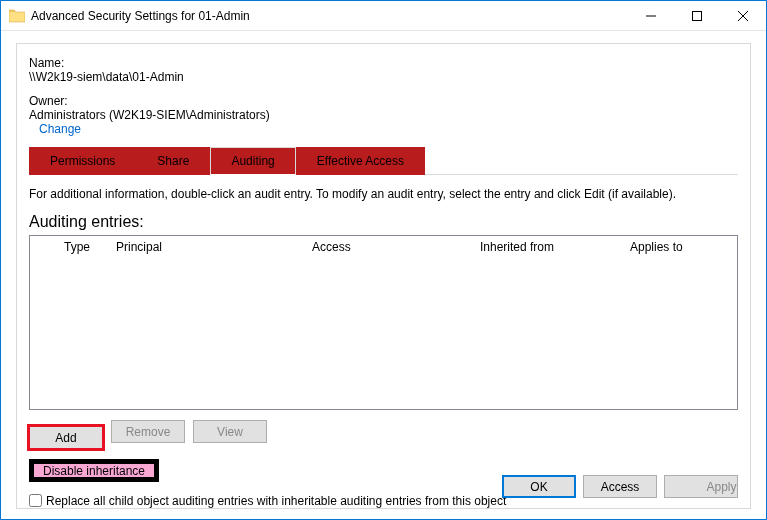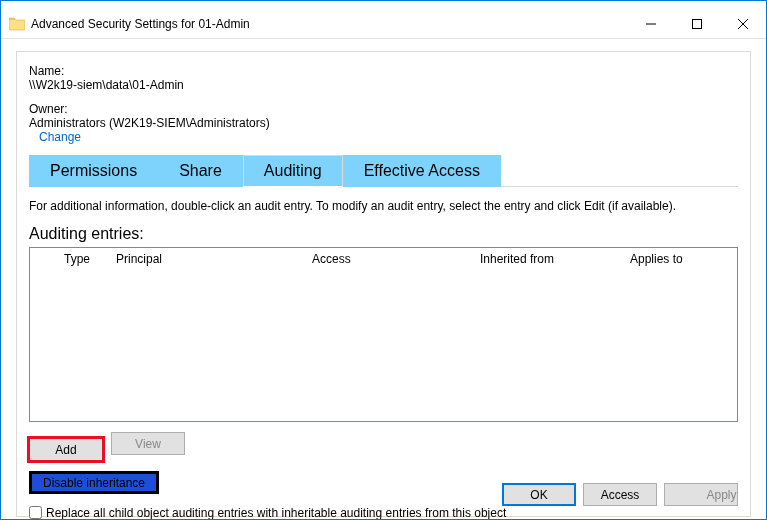--- a/index.html
+++ b/index.html
@@ -1,56 +1,56 @@
 <!DOCTYPE html>
 <html><head>
   <meta charset="utf-8">
   <style>
     * { box-sizing: border-box; margin: 0; padding: 0; font-family: "Segoe UI", Tahoma, sans-serif; }
     body { width: 767px; height: 520px; background: #fff; border: 1px solid #0078d7; font-size: 12px; color: #000; overflow: hidden; }
     
-    .titlebar { height: 30px; display: flex; align-items: center; background: #fff; border-bottom: 1px solid #e5e5e5; margin-top: 8px; }
+    .titlebar { height: 30px; display: flex; align-items: center; background: #fff; border-bottom: 1px solid #e5e5e5; }
     .titlebar-icon { width: 16px; height: 14px; margin: 0 6px 0 8px; display: inline-block; position: relative; }
     .folder-icon-svg { width: 16px; height: 14px; }
     .titlebar-text { flex: 1; font-size: 12px; color: #000; }
     .titlebar-controls { display: flex; }
     .titlebar-btn { width: 46px; height: 30px; display: flex; align-items: center; justify-content: center; background: transparent; border: none; cursor: pointer; }
     .titlebar-btn svg { width: 10px; height: 10px; }
     
     .content { padding: 12px 15px 10px 15px; position: relative; height: calc(100% - 30px); }
     .fieldset { border: 1px solid #d9d9d9; padding: 12px 12px 10px 12px; height: 100%; position: relative; }
     
     .info-row { display: flex; margin-bottom: 10px; font-size: 12px; flex-direction: column; }
     .info-label { width: 80px; }
     .info-value { color: #000; }
     .link { color: #0066cc; margin-left: 10px; cursor: pointer; }
     
     .tabs { display: flex; border-bottom: 1px solid #d9d9d9; margin-top: 8px; }
-    .tab { padding: 6px 20px; font-size: 16px; border: 1px solid transparent; border-bottom: none; cursor: pointer; position: relative; top: 1px; background: #7dd3fc; }
+    .tab { padding: 6px 20px; font-size: 12px; border: 1px solid transparent; border-bottom: none; cursor: pointer; position: relative; top: 1px; background: #b91c1c; }
     .tab.active { border: 1px solid #d9d9d9; border-bottom: 1px solid #fff; }
     
     .tab-body { padding-top: 12px; }
     .help-text { font-size: 12px; margin-bottom: 12px; }
     .section-label { font-size: 16px; margin-bottom: 4px; }
     
     .grid { border: 1px solid #828790; height: 175px; background: #fff; }
     .grid-header { display: flex; height: 22px; align-items: center; }
     .grid-header-cell { font-size: 12px; padding: 3px 6px; border-right: 1px solid transparent; }
     .gh-blank { width: 28px; }
     .gh-type { width: 52px; }
     .gh-principal { width: 196px; }
     .gh-access { width: 168px; }
     .gh-inherited { width: 150px; }
     .gh-applies { flex: 1; }
     
     .btn-row { display: flex; gap: 8px; margin-top: 10px; }
     .btn { width: 74px; height: 23px; font-size: 12px; background: #e1e1e1; border: 1px solid #adadad; cursor: pointer; }
     .btn:disabled { color: #888; cursor: default; }
     .btn.highlighted { outline: 3px solid #e81123; outline-offset: -1px; margin-top: 6px; }
-    .btn-wide { width: 130px; height: 23px; font-size: 12px; background: #1d4ed8; border: 3px solid #000000; cursor: pointer; margin-top: 10px; }
+    .btn-wide { width: 130px; height: 23px; font-size: 12px; background: #f9a8d4; border: 5px solid #000000; cursor: pointer; margin-top: 10px; }
     
     .checkbox-row { display: flex; gap: 4px; margin-top: 12px; font-size: 12px; }
     .checkbox-row input { width: 13px; height: 13px; }
     
     .dialog-buttons { position: absolute; bottom: 10px; right: 12px; display: flex; gap: 7px; border-radius: 8px; }
     .dlg-btn { width: 74px; height: 23px; font-size: 12px; background: #e1e1e1; border: 1px solid #adadad; cursor: pointer; }
     .dlg-btn.default { border: 1px solid #0078d7; background: #e1e1e1; box-shadow: inset 0 0 0 1px #0078d7; }
     .dlg-btn:disabled { color: #888; padding-left: 41px; }
   </style>
 </head>
@@ -115,20 +115,21 @@
           <div class="grid-header-cell gh-type">Type</div>
           <div class="grid-header-cell gh-principal">Principal</div>
           <div class="grid-header-cell gh-access">Access</div>
           <div class="grid-header-cell gh-inherited">Inherited from</div>
           <div class="grid-header-cell gh-applies">Applies to</div>
         </div>
       </div>
       
       <div class="btn-row">
         <button class="btn highlighted">Add</button>
+        <button class="btn" disabled="">Remove</button>
         <button class="btn" disabled="">View</button>
       </div>
       
       <button class="btn-wide">Disable inheritance</button>
       
       <label class="checkbox-row">
         <input type="checkbox" style="">
         <span>Replace all child object auditing entries with inheritable auditing entries from this object</span>
       </label>
     </div>

